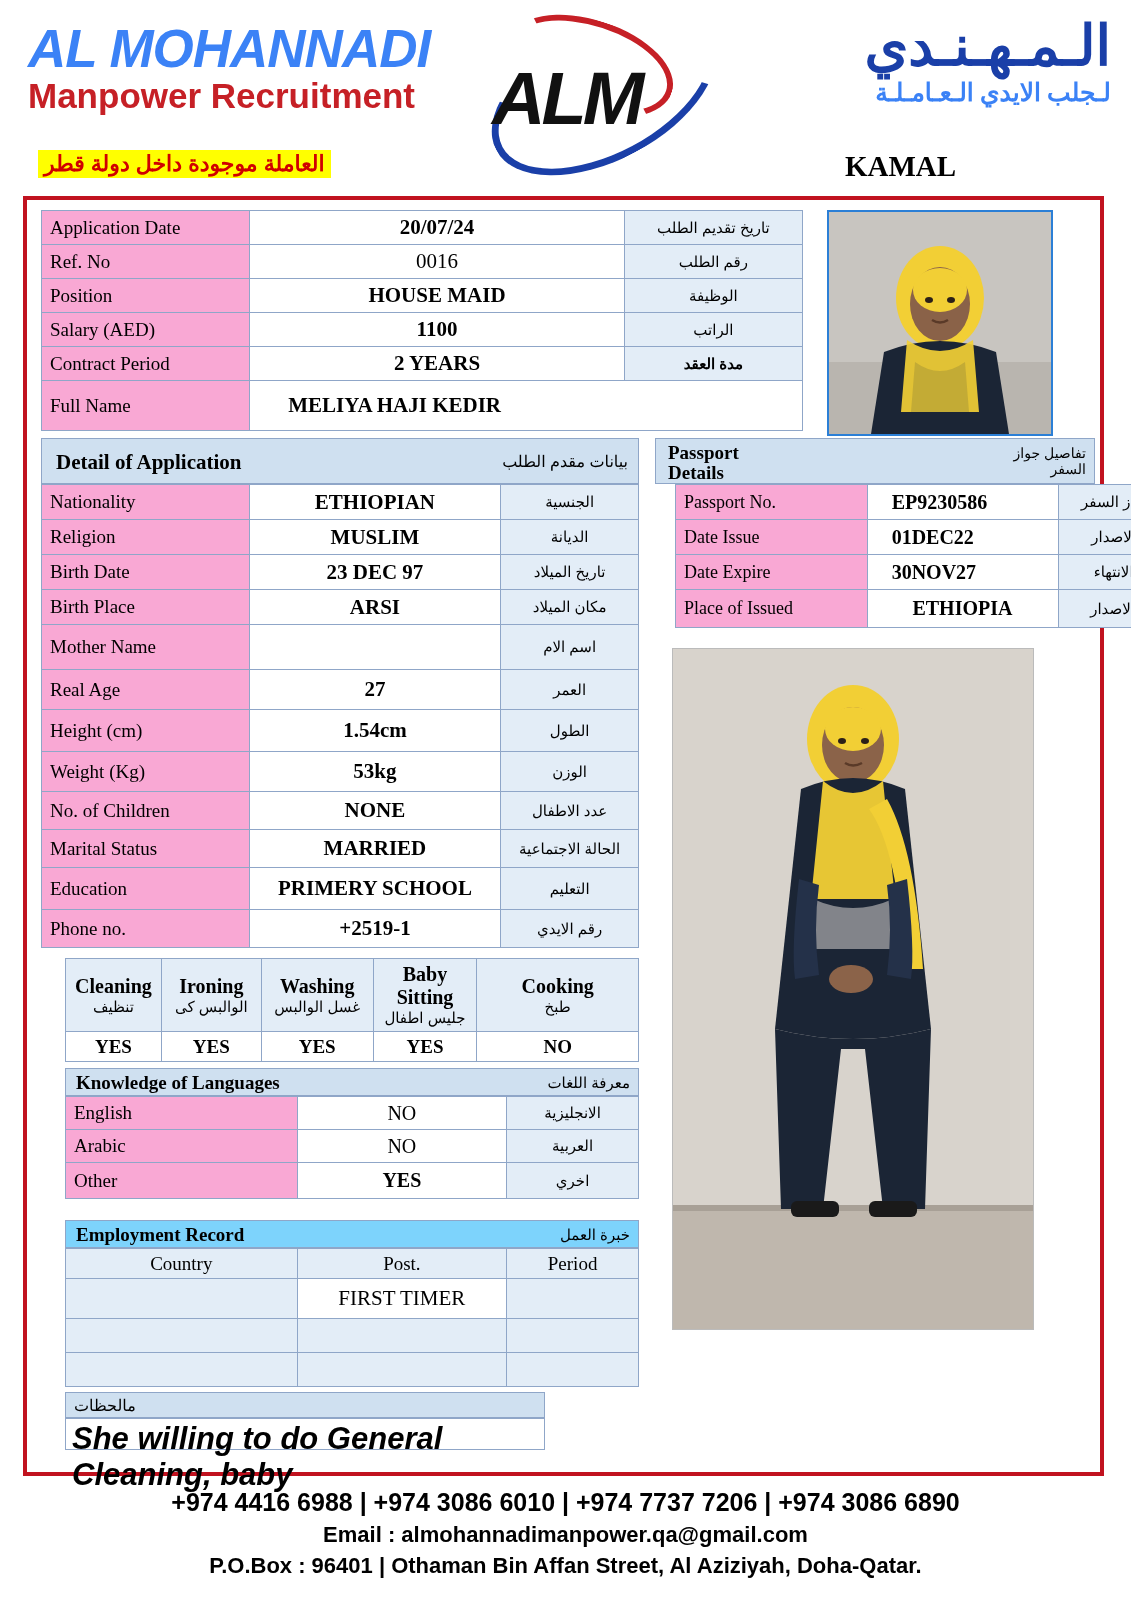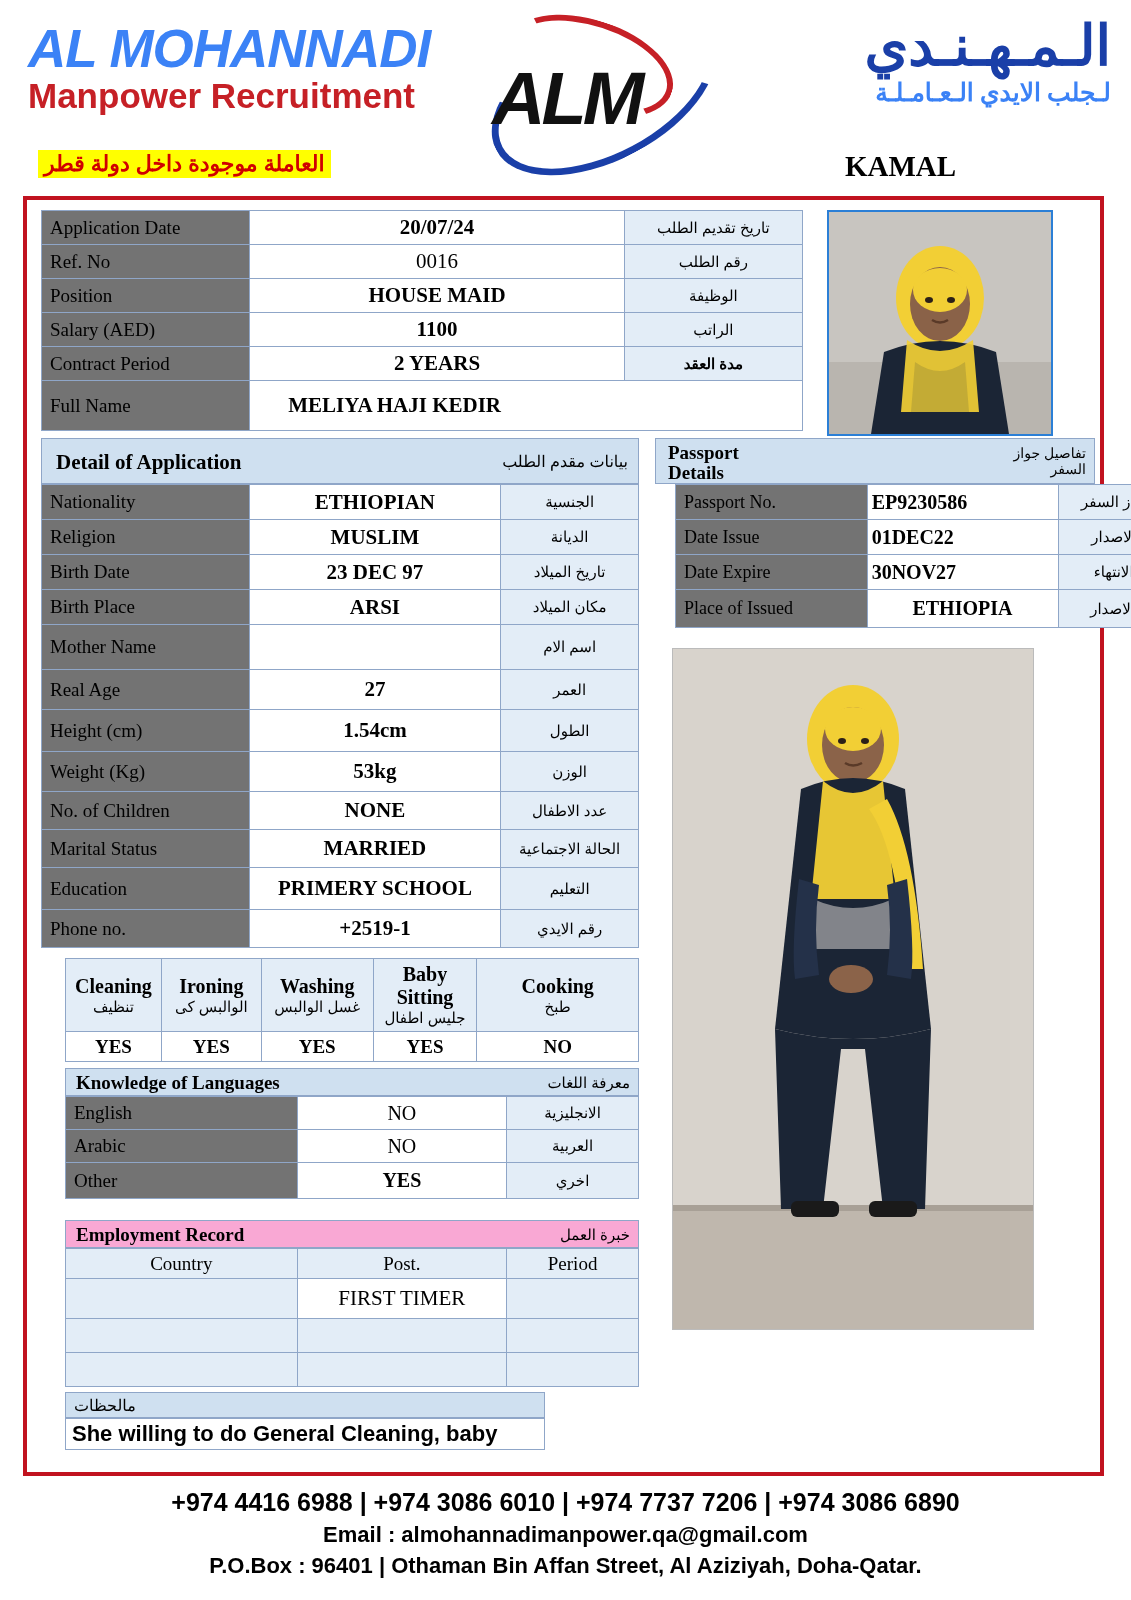--- a/index.html
+++ b/index.html
@@ -149,21 +149,21 @@
 
   
   table {
     border-collapse: collapse;
   }
   td, th {
     border: 1px solid #8fa6c8;
     box-sizing: border-box;
   }
   .lbl {
-    background: #737373;
+    background: #f9a8d4;
     font-size: 19px;
     padding: 4px 8px;
     font-family: "Liberation Serif", serif;
   }
   .val {
     background: #ffffff;
     font-size: 21px;
     font-weight: bold;
     text-align: center;
     font-family: "Liberation Serif", serif;
@@ -263,21 +263,21 @@
     line-height: 1.15;
     font-family: "Liberation Sans", sans-serif;
   }
   .pass-table {
     position: absolute;
     left: 648px;
     top: 284px;
     width: 528px;
   }
   .pass-table td.lbl { width: 160px; font-size: 18px; }
-  .pass-table td.val { width: 160px; font-size: 20px; text-align: left; padding-left: 4px;}
+  .pass-table td.val { width: 160px; font-size: 20px; text-align: left; padding-left: 24px;}
   .pass-table td.ar  { width: 120px; }
 
   .photo2 {
     position: absolute;
     left: 645px;
     top: 448px;
     width: 360px;
     height: 680px;
     border: 1px solid #bbb;
     overflow: hidden;
@@ -345,21 +345,21 @@
   .lang-table td.val.bold { font-weight: bold; }
   .lang-table td.ar { width: 132px; }
 
   
   .emp-head {
     position: absolute;
     left: 38px;
     top: 1020px;
     width: 574px;
     height: 28px;
-    background: #f9a8d4;
+    background: #7dd3fc;
     border: 1px solid #8fa6c8;
     box-sizing: border-box;
   }
   .emp-head .t {
     position: absolute; left: 10px; top: 3px;
     font-size: 19px; font-weight: bold;
   }
   .emp-head .a {
     position: absolute; right: 8px; top: 5px;
     font-size: 15px; direction: rtl;
@@ -404,23 +404,24 @@
     top: 1218px;
     width: 480px;
     height: 32px;
     border: 1px solid #8fa6c8;
     box-sizing: border-box;
     background: #fff;
   }
   .rem-body .t {
     position: absolute;
     left: 6px; top: 2px;
-    font-size: 22px;
-    font-weight: bold;
-    font-family: "Liberation Sans", sans-serif;
+    font-size: 31px;
+    font-weight: bold;
+    font-family: "Liberation Sans", sans-serif;
+    font-style: italic;
   }
 
   
   .footer {
     position: absolute;
     left: 0;
     top: 1488px;
     width: 1131px;
     text-align: center;
     font-family: "Liberation Sans", sans-serif;

